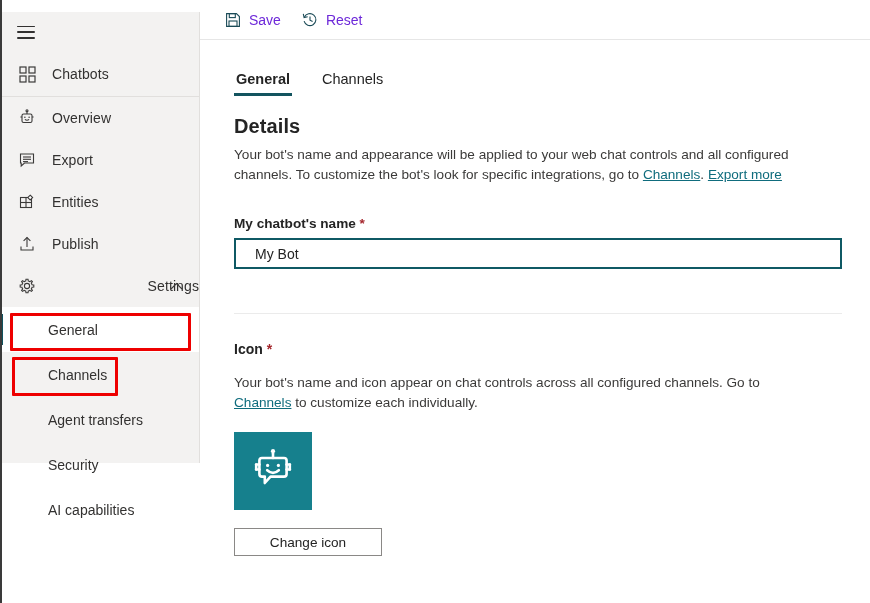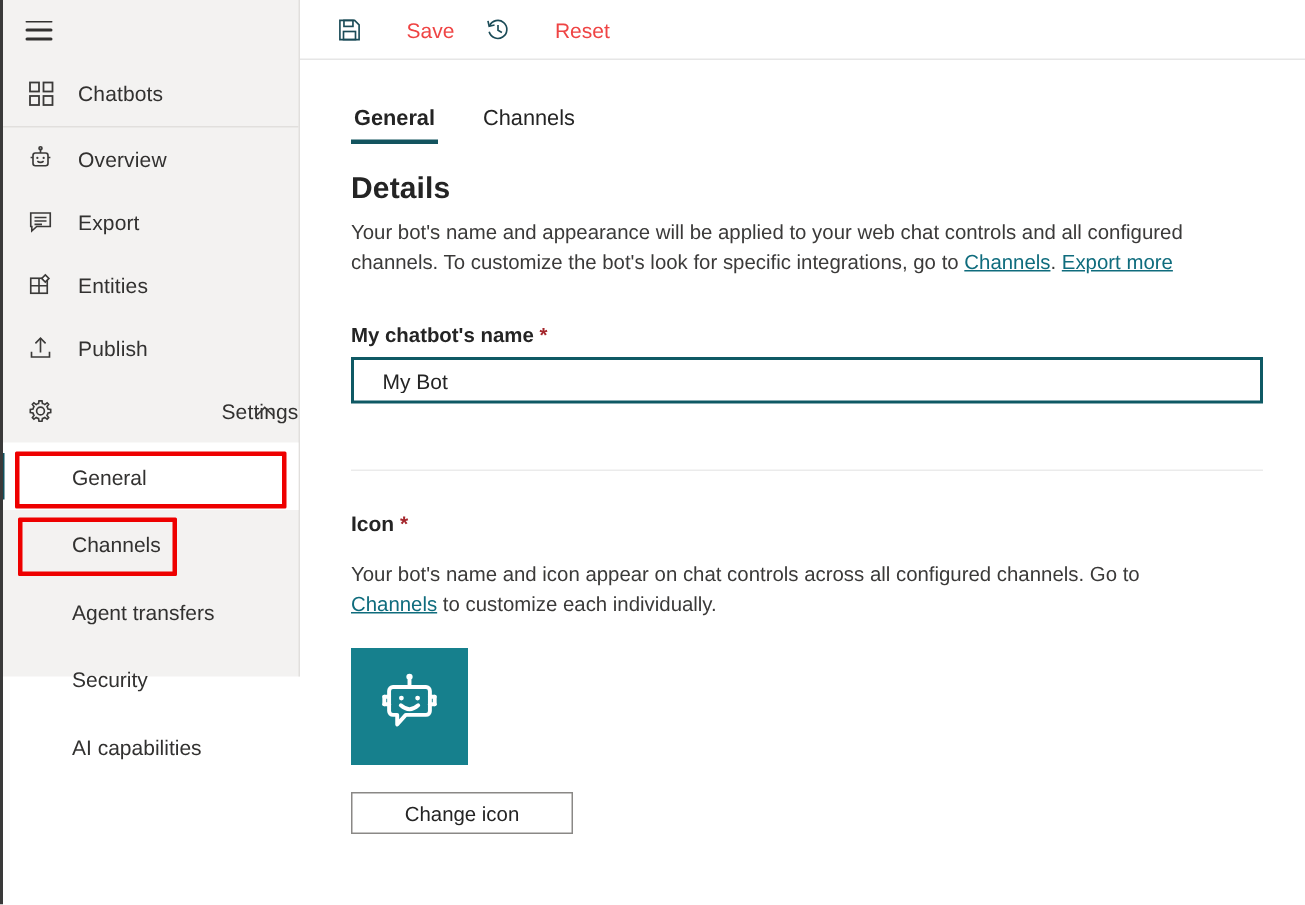--- a/index.html
+++ b/index.html
@@ -11,20 +11,21 @@
   }
   #app { position: relative; width: 870px; height: 603px; display: flex; }
 
   
   #sidebar {
     width: 200px; height: 451px;
     background: #f3f2f1;
     border-right: 1px solid #e1dfdd;
     position: relative;
     flex: 0 0 200px;
+    margin-top: 12px;
   }
   .hamburger-row {
     height: 40px; display: flex; align-items: center; padding-left: 17px;
     cursor: pointer;
   }
   .hamburger { width: 18px; height: 13px; display: flex; flex-direction: column;
     justify-content: space-between; }
   .hamburger span { display: block; height: 1.6px; width: 18px; background: #323130; border-radius: 1px;}
 
   .nav-item {
@@ -73,22 +74,22 @@
   #main { flex: 1; height: 603px; background: #ffffff; position: relative; }
 
   .toolbar {
     height: 40px; display: flex; align-items: center;
     padding-left: 19px; border-bottom: 1px solid #e6e6e6;
     background: #ffffff;
   }
   .tb-btn {
     display: flex; align-items: center; height: 32px;
     padding: 0 10px 0 5px; margin-right: 5px; cursor: pointer;
-    color: #ef4444; font-size: 14px; background: transparent;
-    border: none; font-family: inherit; gap: 22px;
+    color: #6d28d9; font-size: 14px; background: transparent;
+    border: none; font-family: inherit;
   }
   .tb-ico { width: 18px; height: 18px; margin-right: 7px;
     display: flex; align-items: center; justify-content: center; color: #1b4b57; }
   .tb-label { line-height: 1; }
 
   .tabs { display: flex; padding-left: 34px; margin-top: 31px; }
   .tab {
     font-size: 14.5px; color: #242424; padding: 0 2px 9px 2px;
     margin-right: 28px; cursor: pointer; position: relative;
   }

